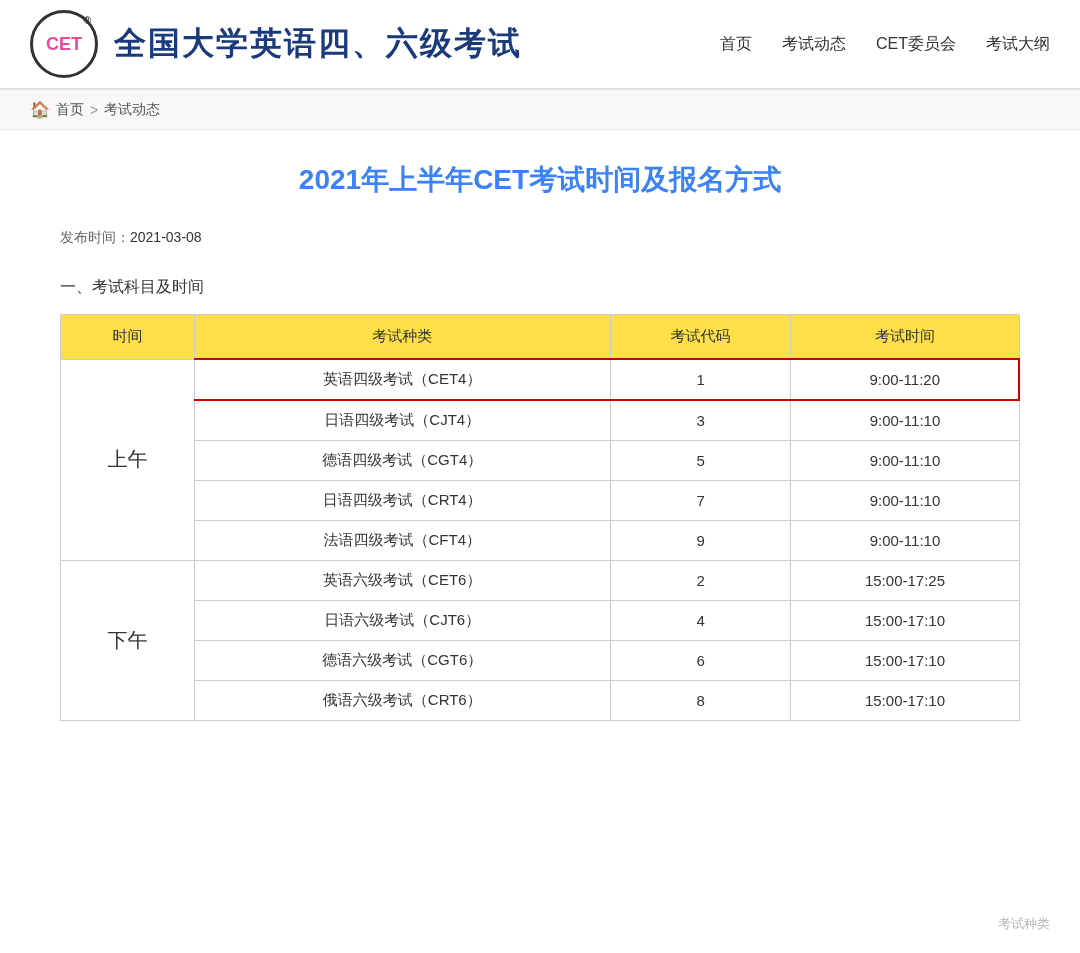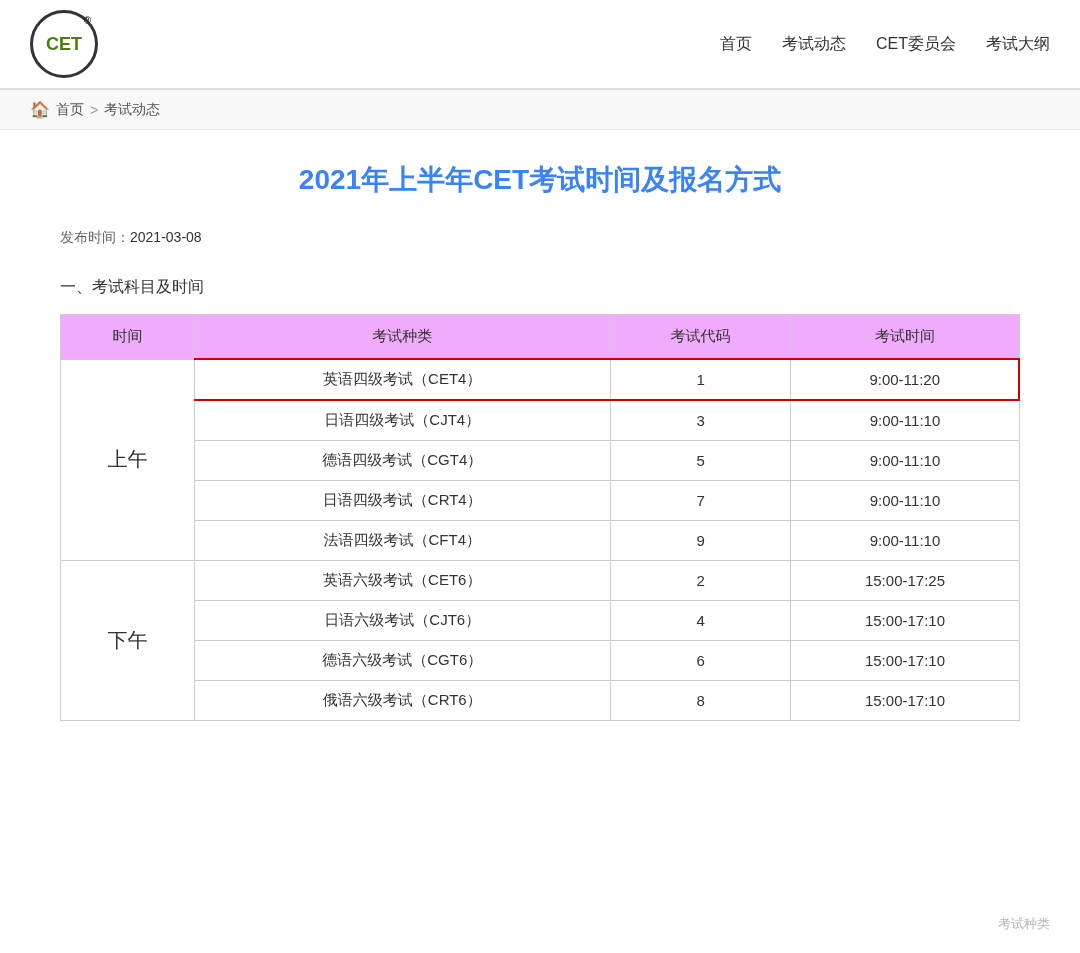--- a/index.html
+++ b/index.html
@@ -22,21 +22,21 @@
     .logo-circle {
       width: 68px;
       height: 68px;
       border-radius: 50%;
       border: 3px solid #333;
       display: flex;
       align-items: center;
       justify-content: center;
       font-size: 18px;
       font-weight: bold;
-      color: #4d7c0f;
+      color: #ec4899;
       position: relative;
       flex-shrink: 0;
     }
     .logo-circle::after {
       content: "®";
       position: absolute;
       top: 2px;
       right: 4px;
       font-size: 10px;
       color: #333;
@@ -116,21 +116,21 @@
     }
 
     
     .exam-table {
       width: 100%;
       border-collapse: collapse;
       font-size: 15px;
       margin-bottom: 20px;
     }
     .exam-table th {
-      background: #f0abfc;
+      background: #fde047;
       border: 1px solid #ccc;
       padding: 12px 8px;
       text-align: center;
       font-weight: normal;
       color: #333;
     }
     .exam-table td {
       border: 1px solid #ccc;
       padding: 10px 8px;
       text-align: center;
@@ -165,20 +165,21 @@
     }
   </style>
 </head>
 <body>
 
 <div class="header">
   <div class="header-left">
     <div class="logo-circle">
       <span>CET</span>
     </div>
+    <span class="site-title">全国大学英语四、六级考试</span>
   </div>
   <nav class="nav">
 
   <span class="nav-item">首页</span>
       <span class="nav-item">考试动态</span>
       <span class="nav-item">CET委员会</span>
       <span class="nav-item">考试大纲</span>
     </nav>
 </div>
 

